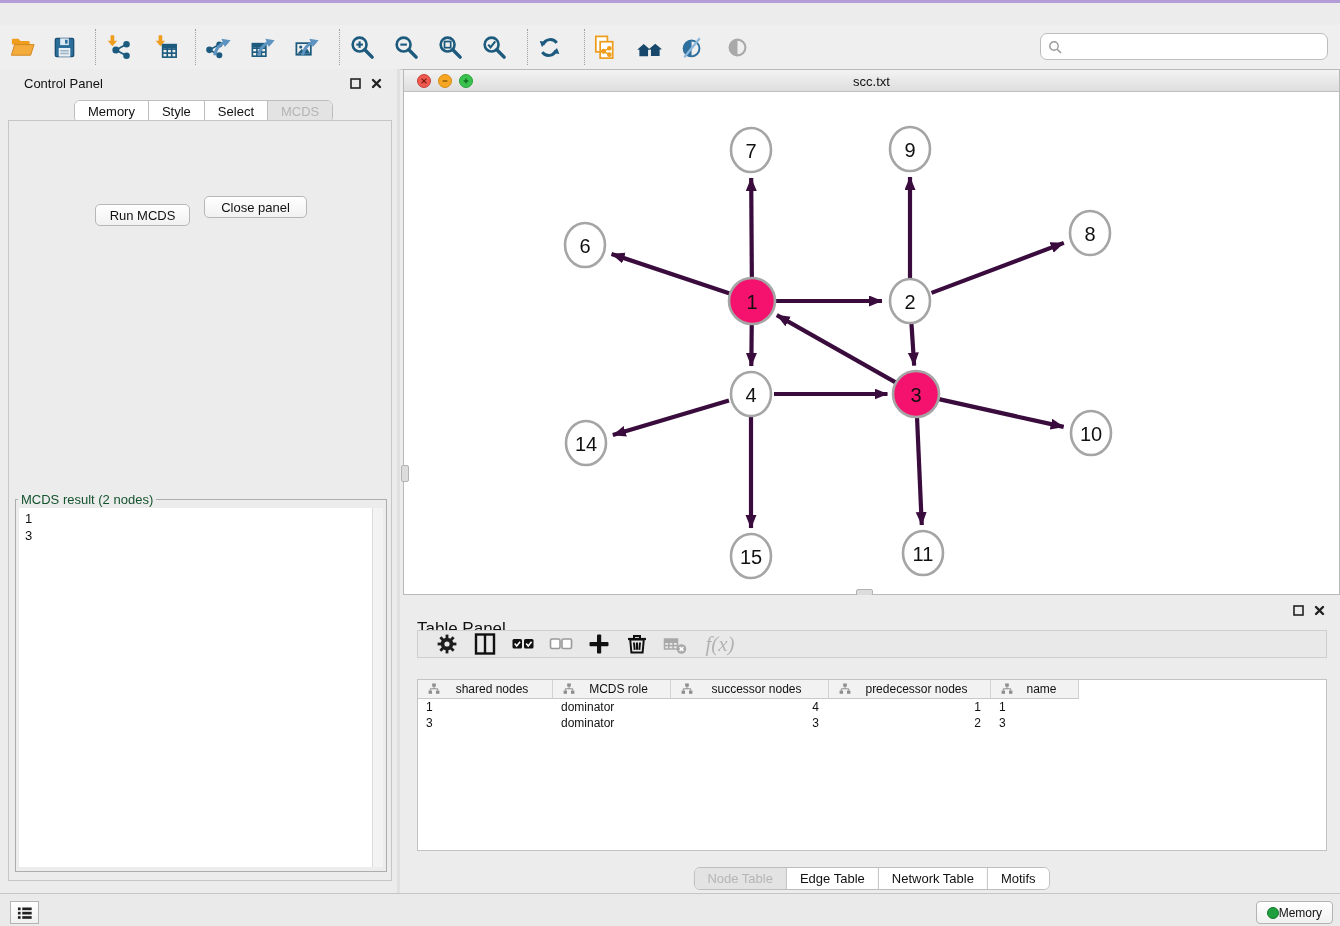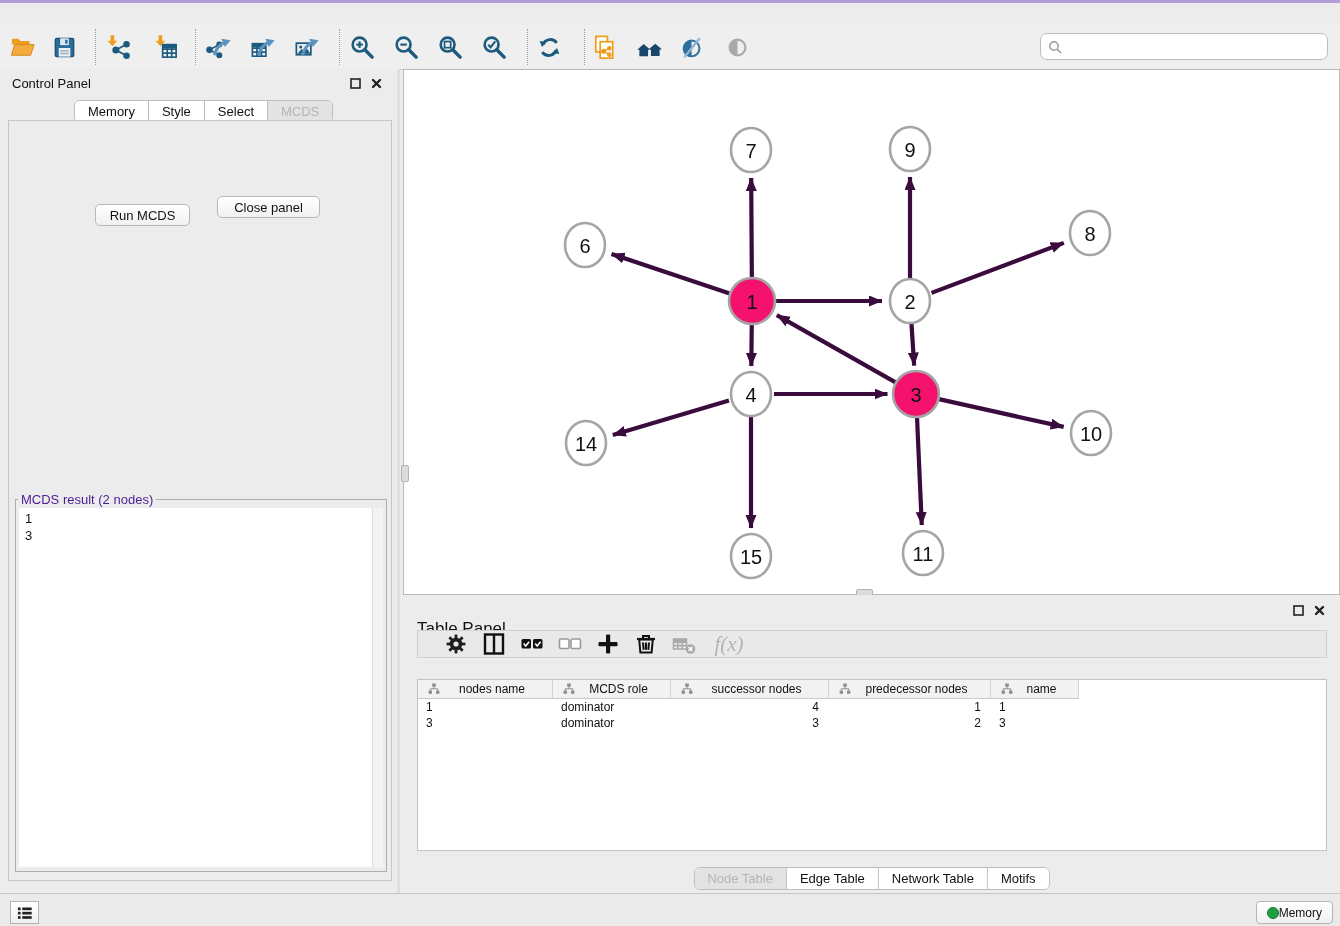--- a/index.html
+++ b/index.html
@@ -17,50 +17,50 @@
   #win-title{position:absolute;left:0;right:0;top:3px;text-align:center;font-size:13px;color:#9e9e9e;}
   
   #main-toolbar{position:absolute;left:0;top:22px;width:100%;height:44px;background:#efefef;border-bottom:1px solid #cccccc;}
   .tb-btn{position:absolute;top:5px;width:34px;height:34px;display:flex;align-items:center;justify-content:center;background:transparent;border:none;padding:0;}
   .tb-sep{position:absolute;top:4px;height:36px;width:0;border-left:1px dotted #9f9f9f;}
   #toolbar-search{position:absolute;left:1040px;top:8px;width:288px;height:27px;background:#fff;border:1px solid #bdbdbd;border-radius:7px;box-sizing:border-box;display:flex;align-items:center;}
   #toolbar-search input{border:none;outline:none;background:transparent;flex:1;font-size:13px;font-family:inherit;padding:0 6px 0 2px;}
   #toolbar-search .mag{margin-left:7px;display:flex;}
   
   #control-panel{position:absolute;left:0;top:66px;width:400px;height:824px;background:#ececec;border-right:3px solid #e0e0e0;box-sizing:border-box;}
-  #cp-title{position:absolute;left:12px;top:7px;font-size:13px;color:#111;}
+  #cp-title{position:absolute;left:24px;top:7px;font-size:13px;color:#111;}
   .panel-btns{position:absolute;display:flex;gap:7px;align-items:center;}
   .panel-btn{width:14px;height:14px;display:flex;align-items:center;justify-content:center;background:transparent;border:none;padding:0;}
   .tabgroup{display:inline-flex;border:1px solid #bdbdbd;border-radius:6px;overflow:hidden;background:#fff;}
   .tabgroup .tab{font-size:13px;padding:2px 13px 3px;background:#fff;color:#111;border:none;border-right:1px solid #bdbdbd;height:21px;box-sizing:border-box;white-space:nowrap;}
   .tabgroup .tab:last-child{border-right:none;}
   .tabgroup .tab.selected{background:#e3e3e3;color:#b5b5b5;}
   #cp-tabs{position:absolute;left:74px;top:31px;}
   #cp-content{position:absolute;left:8px;top:51px;width:384px;height:761px;border:1px solid #c6c6c6;background:#ececec;box-sizing:border-box;}
   #opt-label{position:absolute;left:0;width:100%;top:20px;text-align:center;font-size:13px;color:#111;}
   #criterion-combo{position:absolute;left:36px;top:43px;width:312px;height:23px;background:linear-gradient(#ffffff,#f4f4f4);border:1px solid #b7b7b7;border-radius:5px;box-sizing:border-box;display:flex;align-items:center;font-size:13px;}
   #criterion-combo .combo-text{flex:1;padding-left:10px;color:#111;}
   #criterion-combo .combo-arrows{margin-right:6px;display:flex;}
   .push-btn{position:absolute;height:22px;background:linear-gradient(#ffffff,#f1f1f1);border:1px solid #b7b7b7;border-radius:5px;font-size:13px;color:#111;font-family:inherit;padding:0 12px;}
   #mcds-result{position:absolute;left:6px;top:371px;width:372px;height:380px;border:1px solid #adadad;margin:0;padding:0;box-sizing:border-box;background:#ececec;}
-  #mcds-result legend{font-size:13px;color:#4c1d95;margin-left:2px;padding:0 3px;}
+  #mcds-result legend{font-size:13px;color:#14532d;margin-left:2px;padding:0 3px;}
   #result-area{position:absolute;left:3px;top:1px;right:3px;bottom:4px;background:#fff;overflow:hidden;}
   #result-lines{position:absolute;left:6px;top:2px;font-size:13px;line-height:17px;color:#111;}
   #result-scroll{position:absolute;right:0;top:0;width:10px;height:100%;background:#f3f3f3;border-left:1px solid #dcdcdc;}
   
   #net-window{position:absolute;left:403px;top:66px;width:937px;height:526px;background:#fff;border:1px solid #b9b9b9;box-sizing:border-box;}
   #net-titlebar{position:absolute;left:0;top:0;width:100%;height:22px;background:linear-gradient(#f3f3f3,#dedede);border-bottom:1px solid #bfbfbf;box-sizing:border-box;}
   #net-title{position:absolute;left:0;right:0;top:4px;text-align:center;font-size:13px;color:#111;}
   .net-light{position:absolute;top:4px;width:14px;height:14px;border-radius:50%;box-sizing:border-box;display:flex;align-items:center;justify-content:center;}
   #net-canvas{position:absolute;left:0;top:22px;width:935px;height:502px;background:#fff;}
   .grip{position:absolute;background:#dcdcdc;border:1px solid #b3b3b3;border-radius:2px;box-sizing:border-box;}
   
   #table-panel{position:absolute;left:403px;top:592px;width:937px;height:296px;background:#ececec;}
   #tp-title{position:absolute;left:14px;top:24px;font-size:17px;color:#111;}
-  #tp-toolbar{position:absolute;left:14px;top:35px;width:910px;height:28px;background:#e9e9e9;border:1px solid #cfcfcf;box-sizing:border-box;display:flex;align-items:center;padding-left:21px;gap:4px;}
+  #tp-toolbar{position:absolute;left:14px;top:35px;width:910px;height:28px;background:#e9e9e9;border:1px solid #cfcfcf;box-sizing:border-box;display:flex;align-items:center;padding-left:12px;gap:4px;}
   .tpt-btn{width:34px;height:34px;display:flex;align-items:center;justify-content:center;background:transparent;border:none;padding:0;}
   .fx{font-family:"Liberation Serif","DejaVu Serif",serif;font-style:italic;font-size:21px;color:#b3b3b3;}
   #tp-table{position:absolute;left:14px;top:84px;width:910px;height:172px;background:#fff;border:1px solid #c3c3c3;box-sizing:border-box;}
   #tp-header{position:absolute;left:0;top:0;height:19px;display:flex;}
   .th-cell{position:relative;height:19px;background:#f2f2f2;border-right:1px solid #d2d2d2;border-bottom:1px solid #c9c9c9;box-sizing:border-box;display:flex;align-items:center;justify-content:center;font-size:12px;color:#111;}
   .th-cell .tree{position:absolute;left:10px;top:3px;}
   .tp-row{position:absolute;left:0;height:16px;display:flex;font-size:12px;color:#111;}
   .td-cell{height:16px;box-sizing:border-box;display:flex;align-items:center;}
   #tp-tabs{position:absolute;left:50%;transform:translateX(-50%);top:272px;}
   
@@ -265,35 +265,53 @@
         </button>
     </div>
     <div id="cp-tabs" class="tabgroup">
         <button class="tab">Memory</button>
         <button class="tab">Style</button>
         <button class="tab">Select</button>
         <button class="tab selected">MCDS</button>
       </div>
     <div id="cp-content">
       <button class="push-btn" style="left:86px;top:83px;width:95px;">Run MCDS</button>
-      <button class="push-btn" style="left:195px;top:75px;width:103px;margin-left:13px;">Close panel</button>
+      <button class="push-btn" style="left:195px;top:75px;width:103px;">Close panel</button>
       <fieldset id="mcds-result">
         <legend>MCDS result (2 nodes)</legend>
         <div id="result-area">
           <div id="result-lines">
               <div>1</div>
               <div>3</div>
             </div>
           <div id="result-scroll"></div>
         </div>
       </fieldset>
     </div>
   </div>
 
   <div id="net-window">
+    <div id="net-titlebar">
+      <span class="net-light" style="left:13px;background:#ef5950;border:1px solid #c8423b;">
+        <svg viewBox="0 0 10 10" width="8" height="8">
+            <path d="M2 2 L8 8 M8 2 L2 8" stroke="#7e1a14" stroke-width="1.6"></path>
+          </svg>
+      </span>
+      <span class="net-light" style="left:34px;background:#f6a623;border:1px solid #d68c15;">
+        <svg viewBox="0 0 10 10" width="8" height="8">
+            <path d="M2 5 L8 5" stroke="#8c5a00" stroke-width="1.8"></path>
+          </svg>
+      </span>
+      <span class="net-light" style="left:55px;background:#39c24d;border:1px solid #2aa33c;">
+        <svg viewBox="0 0 10 10" width="8" height="8">
+            <path d="M5 2 L5 8 M2 5 L8 5" stroke="#0e6b1e" stroke-width="1.6"></path>
+          </svg>
+      </span>
+      <div id="net-title">scc.txt</div>
+    </div>
     <div id="net-canvas">
       <svg id="graph-svg" width="935" height="502" viewBox="403 88 935 502">
           <defs>
             <marker id="arrow" markerUnits="userSpaceOnUse" markerWidth="14" markerHeight="12" refX="13" refY="5.5" orient="auto">
               <path d="M0 0 L13.5 5.5 L0 11 Z" fill="#3a0c3d"></path>
             </marker>
           </defs>
           <line x1="750.8443742735849" y1="273.5005153113249" x2="750.1854263974308" y2="173.99938601203849" stroke="#3a0c3d" stroke-width="4.2" marker-end="url(#arrow)"></line>
           <line x1="728.7193201494854" y1="289.52863430162387" x2="610.5471930133791" y2="249.9020527470014" stroke="#3a0c3d" stroke-width="4.2" marker-end="url(#arrow)"></line>
           <line x1="774.5" y1="297" x2="881" y2="297" stroke="#3a0c3d" stroke-width="4.2" marker-end="url(#arrow)"></line>
@@ -457,21 +475,21 @@
             <svg class="tree" viewBox="0 0 12 12" width="12" height="12">
               <g fill="#8d8d8d">
                 <rect x="4.2" y="0.5" width="3.6" height="3.2"></rect>
                 <rect x="0.6" y="7.6" width="3.4" height="3.2"></rect>
                 <rect x="8" y="7.6" width="3.4" height="3.2"></rect>
               </g>
               <g stroke="#8d8d8d" stroke-width="1" fill="none">
                 <path d="M6 3.7 V5.8 M2.3 7.6 V5.8 h7.4 V7.6"></path>
               </g>
             </svg>
-            <span style="padding-left:14px">nodes name</span>
+            <span style="padding-left:14px">shared nodes</span>
           </div>
           <div class="th-cell" style="width: 118px;">
             <svg class="tree" viewBox="0 0 12 12" width="12" height="12">
               <g fill="#8d8d8d">
                 <rect x="4.2" y="0.5" width="3.6" height="3.2"></rect>
                 <rect x="0.6" y="7.6" width="3.4" height="3.2"></rect>
                 <rect x="8" y="7.6" width="3.4" height="3.2"></rect>
               </g>
               <g stroke="#8d8d8d" stroke-width="1" fill="none">
                 <path d="M6 3.7 V5.8 M2.3 7.6 V5.8 h7.4 V7.6"></path>

